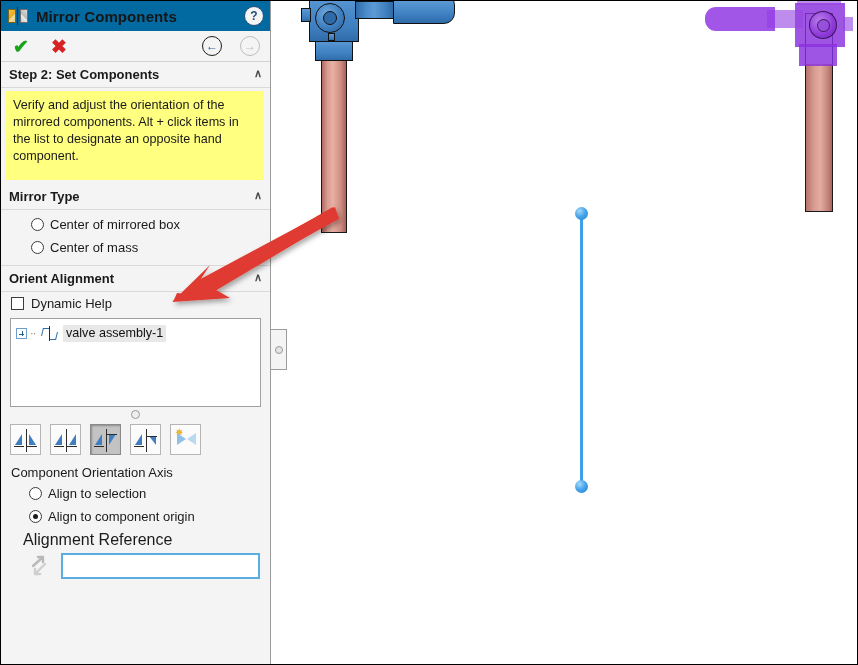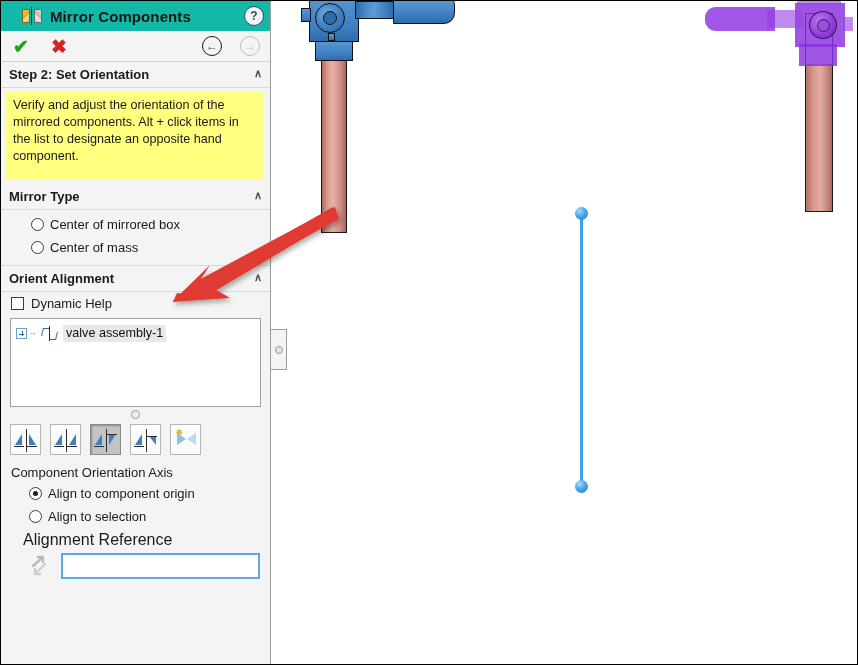--- a/index.html
+++ b/index.html
@@ -33,22 +33,22 @@
     border-right: 1px solid #9c9c9c;
     position: relative;
     display: flex;
     flex-direction: column;
   }
 
   .panel-title {
     height: 30px;
     display: flex;
     align-items: center;
-    padding: 0 6px 0 21px;
-    background: #14b8a6;
+    padding: 0 6px 0 7px;
+    background: #0369a1;
     gap: 8px;
   }
   .panel-title .title-text {
     font-size: 15px;
     font-weight: bold;
     color: #161616;
     letter-spacing: 0.1px;
     flex: 1;
   }
 
@@ -494,21 +494,21 @@
 
     <div class="panel-actions">
       <span class="act-ok">✔</span>
       <span class="act-cancel">✖</span>
       <span class="nav-spacer"></span>
       <span class="nav-btn nav-back">←</span>
       <span class="nav-btn nav-fwd">→</span>
     </div>
 
     <div class="section-head">
-      <span class="sh-label">Step 2: Set Orientation</span>
+      <span class="sh-label">Step 2: Set Components</span>
       <span class="chev">∧</span>
     </div>
     <div class="help-box">Verify and adjust the orientation of the mirrored components. Alt + click items in the list to designate an opposite hand component.</div>
 
     <div class="section-head">
       <span class="sh-label">Mirror Type</span>
       <span class="chev">∧</span>
     </div>
     <div class="mirror-type-block">
       <div class="radio-row">
@@ -578,26 +578,26 @@
       <div class="tool-btn">
         <span class="spark">✸</span>
         <span class="cone" style="left:6px;top:8px;"></span>
         <span class="cone2" style="right:4px;top:8px;"></span>
       </div>
     </div>
 
     <div class="axis-label">Component Orientation Axis</div>
 
     <div class="radio-row indent2">
+      <span class="radio"></span>
+      <span>Align to selection</span>
+    </div>
+    <div class="radio-row indent2">
       <span class="radio on"></span>
       <span>Align to component origin</span>
-    </div>
-    <div class="radio-row indent2">
-      <span class="radio"></span>
-      <span>Align to selection</span>
     </div>
 
     <div class="align-ref-label">Alignment Reference</div>
 
     <div class="sel-row">
       <span class="sel-arrow-icon">
         <svg width="22" height="24" viewBox="0 0 22 24">
           <path d="M4 12 L14 3 M14 3 L9 3 M14 3 L14 8" stroke="#b9b9b9" stroke-width="2.4" fill="none" stroke-linecap="round"></path>
           <path d="M16 10 L6 20 M6 20 L11 20 M6 20 L6 15" stroke="#cfcfcf" stroke-width="2.4" fill="none" stroke-linecap="round"></path>
         </svg>

